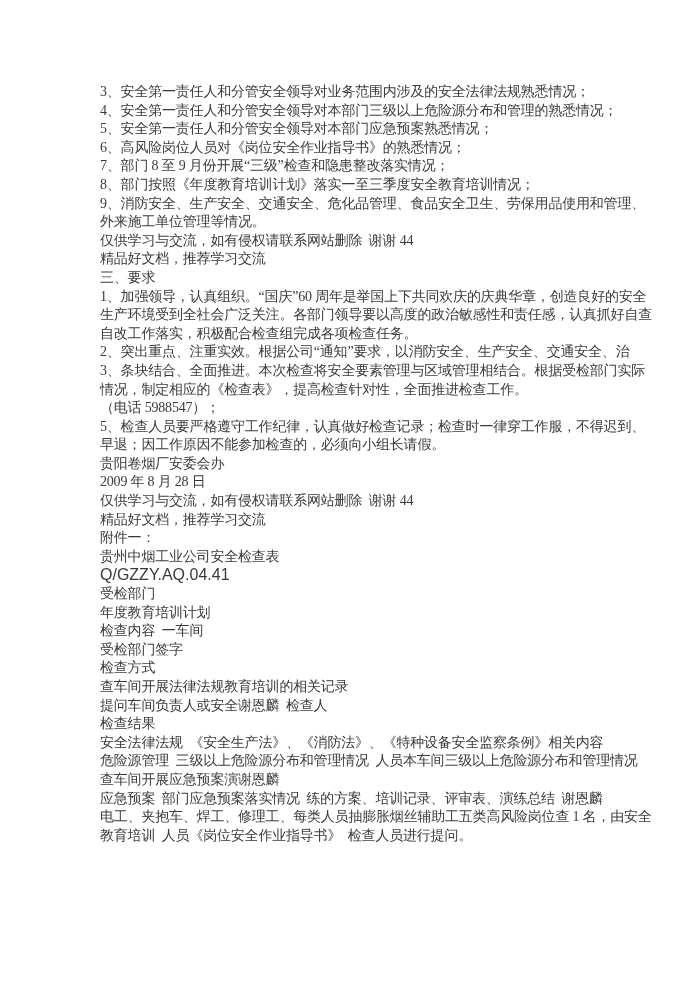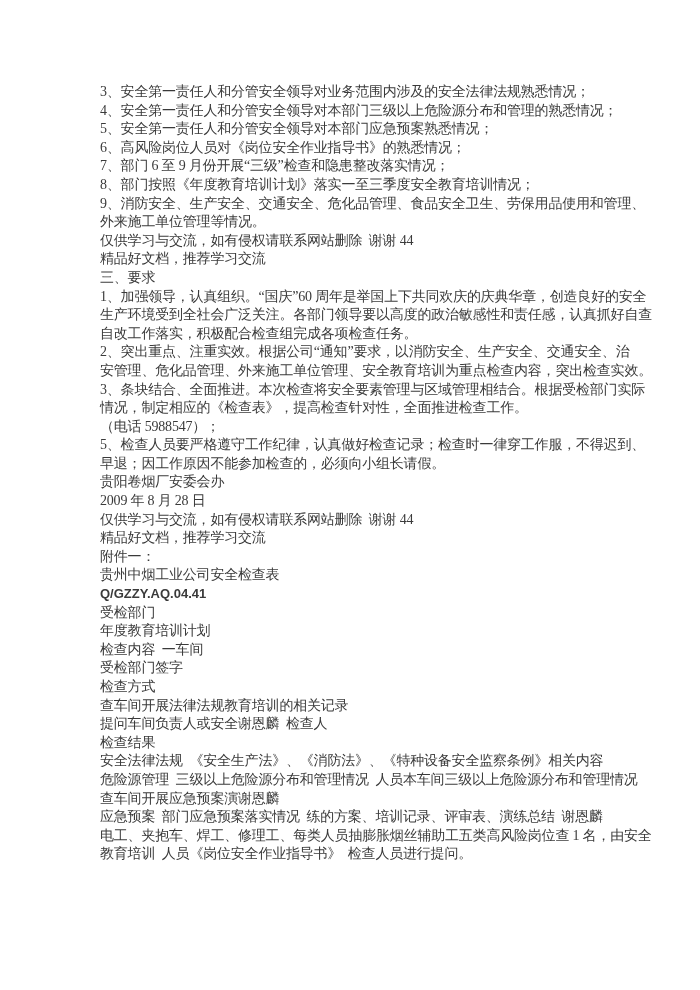--- a/index.html
+++ b/index.html
@@ -24,46 +24,45 @@
   .doc-line {
     font-size: 14px;
     line-height: 18.6px;
     height: 18.6px;
     color: #3a3a3a;
     white-space: pre;
     letter-spacing: -0.2px;
   }
   .doc-line.latin-bold {
     font-family: "Liberation Sans", "DejaVu Sans", sans-serif;
-    font-weight: 700;
-    font-size: 13px;
+    font-weight: 400;
+    font-size: 16px;
     letter-spacing: 0;
   }
 </style>
 </head>
 <body>
 
 <div class="page">
   <div class="doc-body">
       <div class="doc-line">3、安全第一责任人和分管安全领导对业务范围内涉及的安全法律法规熟悉情况；</div>
       <div class="doc-line">4、安全第一责任人和分管安全领导对本部门三级以上危险源分布和管理的熟悉情况；</div>
       <div class="doc-line">5、安全第一责任人和分管安全领导对本部门应急预案熟悉情况；</div>
       <div class="doc-line">6、高风险岗位人员对《岗位安全作业指导书》的熟悉情况；</div>
-      <div class="doc-line">7、部门 6 至 9 月份开展“三级”检查和隐患整改落实情况；</div>
+      <div class="doc-line">7、部门 8 至 9 月份开展“三级”检查和隐患整改落实情况；</div>
       <div class="doc-line">8、部门按照《年度教育培训计划》落实一至三季度安全教育培训情况；</div>
       <div class="doc-line">9、消防安全、生产安全、交通安全、危化品管理、食品安全卫生、劳保用品使用和管理、</div>
       <div class="doc-line">外来施工单位管理等情况。</div>
       <div class="doc-line">仅供学习与交流，如有侵权请联系网站删除  谢谢 44</div>
       <div class="doc-line">精品好文档，推荐学习交流</div>
       <div class="doc-line">三、要求</div>
       <div class="doc-line">1、加强领导，认真组织。“国庆”60 周年是举国上下共同欢庆的庆典华章，创造良好的安全</div>
       <div class="doc-line">生产环境受到全社会广泛关注。各部门领导要以高度的政治敏感性和责任感，认真抓好自查</div>
       <div class="doc-line">自改工作落实，积极配合检查组完成各项检查任务。</div>
       <div class="doc-line">2、突出重点、注重实效。根据公司“通知”要求，以消防安全、生产安全、交通安全、治</div>
-      <div class="doc-line">安管理、危化品管理、外来施工单位管理、安全教育培训为重点检查内容，突出检查实效。</div>
       <div class="doc-line">3、条块结合、全面推进。本次检查将安全要素管理与区域管理相结合。根据受检部门实际</div>
       <div class="doc-line">情况，制定相应的《检查表》，提高检查针对性，全面推进检查工作。</div>
       <div class="doc-line">（电话 5988547）；</div>
       <div class="doc-line">5、检查人员要严格遵守工作纪律，认真做好检查记录；检查时一律穿工作服，不得迟到、</div>
       <div class="doc-line">早退；因工作原因不能参加检查的，必须向小组长请假。</div>
       <div class="doc-line">贵阳卷烟厂安委会办</div>
       <div class="doc-line">2009 年 8 月 28 日</div>
       <div class="doc-line">仅供学习与交流，如有侵权请联系网站删除  谢谢 44</div>
       <div class="doc-line">精品好文档，推荐学习交流</div>
       <div class="doc-line">附件一：</div>

